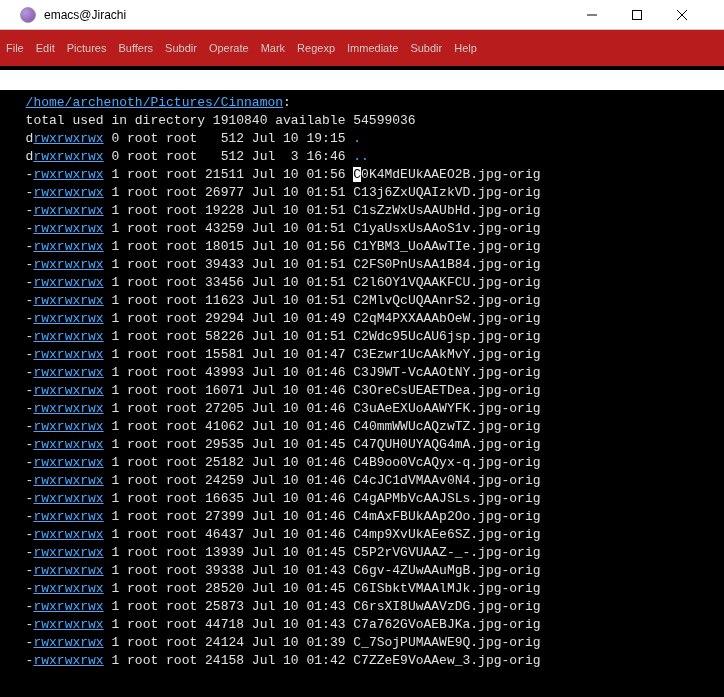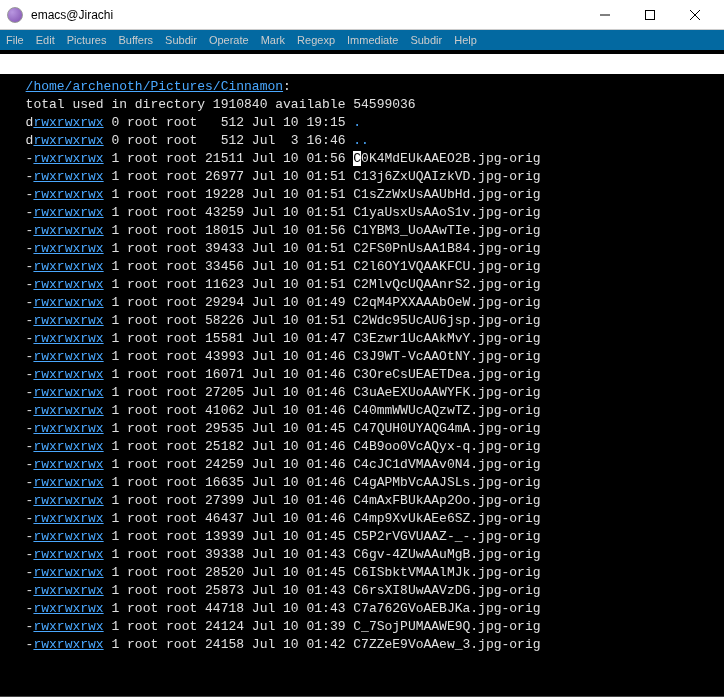--- a/index.html
+++ b/index.html
@@ -10,21 +10,21 @@
       width: 724px;
       height: 697px;
       overflow: hidden;
     }
     .titlebar {
       height: 30px;
       background: #fff;
       border-bottom: 1px solid #ccc;
       display: flex;
       align-items: center;
-      padding: 0 7px;
+      padding: 0 20px;
       font-family: "Segoe UI", sans-serif;
       font-size: 12px;
     }
     .titlebar .app-icon {
       width: 16px; height: 16px;
       border-radius: 50%;
       background: radial-gradient(circle at 30% 30%, #b896e0, #8050b0);
       margin-right: 8px;
       border: 1px solid #999;
     }
@@ -32,23 +32,23 @@
     .win-controls { display: flex; gap: 0; }
     .win-btn {
       width: 45px; height: 29px;
       display: flex; align-items: center; justify-content: center;
       font-family: "Segoe UI Symbol", sans-serif;
       font-size: 10px;
       cursor: default;
     }
     .win-btn svg { width: 10px; height: 10px; }
     .menubar {
-      background: #0369a1;
+      background: #b91c1c;
       color: #ccc;
-      height: 20px;
+      height: 36px;
       display: flex;
       align-items: center;
       padding: 0 6px;
       font-family: "Segoe UI", sans-serif;
       font-size: 11px;
       gap: 12px;
     }
     .menubar span { cursor: default; }
     .editor {
       background: #000;

